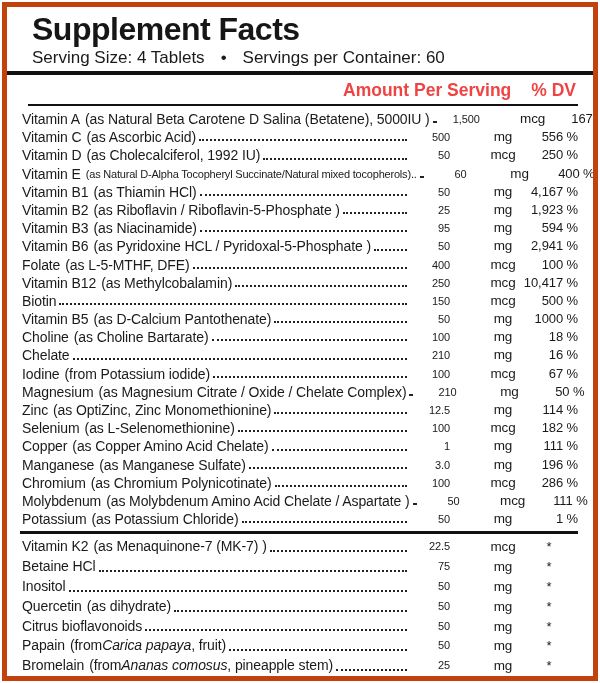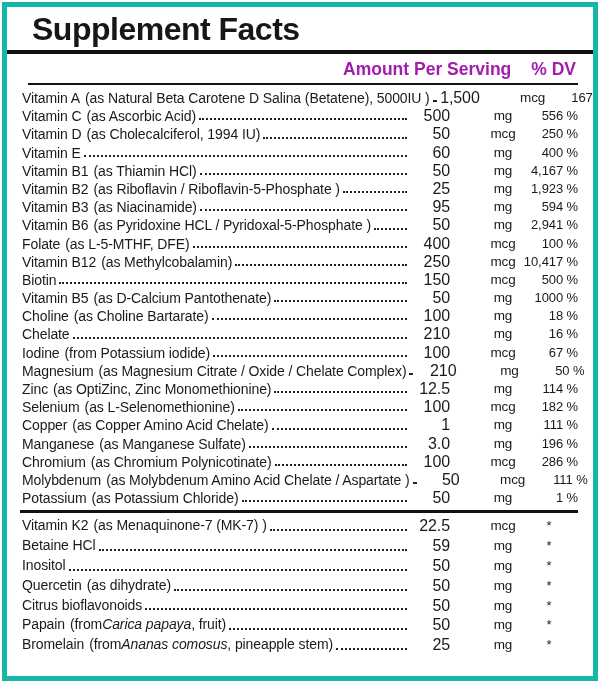--- a/index.html
+++ b/index.html
@@ -5,21 +5,21 @@
   html, body { margin: 0; padding: 0; background: #fff; }
   body {
     width: 600px; height: 683px;
     font-family: "Liberation Sans", sans-serif;
     color: #1a1a1a;
   }
   .label {
     box-sizing: border-box;
     width: 596px; height: 679px;
     margin: 2px;
-    border: 5px solid #14b8a6;
+    border: 5px solid #c2410c;
     background: #fff;
     overflow: hidden;
   }
   .pad { padding: 0 15px; }
   .title {
     margin: 4px 0 0 10px;
     font-size: 32px;
     font-weight: bold;
     letter-spacing: -0.5px;
     line-height: 36px;
@@ -40,21 +40,21 @@
   .col-header {
     display: flex;
     justify-content: flex-end;
     align-items: baseline;
     gap: 20px;
     font-size: 17.5px;
     font-weight: bold;
     line-height: 24px;
     margin-top: 3px;
     padding-right: 2px;
-    color: #a21caf;
+    color: #ef4444;
   }
   .rule-thin {
     height: 2px;
     background: #111;
     margin: 2px 0 4px 6px;
   }
   .rule-mid {
     height: 3px;
     background: #111;
     margin: 3px 0 3px -2px;
@@ -78,33 +78,36 @@
     letter-spacing: -0.2px;
   }
   .leader {
     flex: 1 1 0;
     min-width: 4px;
     align-self: flex-end;
     height: 0;
     border-bottom: 2px dotted #222;
     margin: 0 3px 5px 3px;
   }
-  .amt { flex: 0 0 40px; text-align: right; font-size: 16px; }
+  .amt { flex: 0 0 40px; text-align: right; font-size: 11px; }
   .unit { flex: 0 0 34px; text-align: center; font-size: 13.5px; padding-left: 36px; }
   .dv { flex: 0 0 58px; text-align: right; font-size: 13px; }
   .secondary .dv { text-align: center; }
 </style>
 </head>
 <body>
 
 <div class="label">
   <div class="pad">
 
     <div class="title">Supplement Facts</div>
 
+    <div class="serving">
+      <span>Serving Size: 4 Tablets</span><span class="bullet">•</span><span>Servings per Container: 60</span>
+    </div>
 
     <div class="bar-thick"></div>
 
     <div class="col-header">
       <span>Amount Per Serving</span>
       <span>% DV</span>
     </div>
 
     <div class="rule-thin"></div>
 
@@ -124,30 +127,31 @@
     <span class="dt-pre">(as Ascorbic Acid)</span>
 
     <span class="leader"></span>
     <span class="amt">500</span>
     <span class="unit">mg</span>
     <span class="dv">556 %</span>
   </div>
 
   <div class="row">
     <span class="nm">Vitamin D</span>
-    <span class="dt-pre">(as Cholecalciferol, 1994 IU)</span>
+    <span class="dt-pre">(as Cholecalciferol, 1992 IU)</span>
 
     <span class="leader"></span>
     <span class="amt">50</span>
     <span class="unit">mcg</span>
     <span class="dv">250 %</span>
   </div>
 
   <div class="row">
     <span class="nm">Vitamin E</span>
+    <span class="dt-pre small">(as Natural D-Alpha Tocopheryl Succinate/Natural mixed tocopherols)..</span>
 
     <span class="leader"></span>
     <span class="amt">60</span>
     <span class="unit">mg</span>
     <span class="dv">400 %</span>
   </div>
 
   <div class="row">
     <span class="nm">Vitamin B1</span>
     <span class="dt-pre">(as Thiamin HCl)</span>
@@ -347,21 +351,21 @@
     <span class="leader"></span>
     <span class="amt">22.5</span>
     <span class="unit">mcg</span>
     <span class="dv">*</span>
   </div>
 
   <div class="row">
     <span class="nm">Betaine HCl</span>
 
     <span class="leader"></span>
-    <span class="amt">59</span>
+    <span class="amt">75</span>
     <span class="unit">mg</span>
     <span class="dv">*</span>
   </div>
 
   <div class="row">
     <span class="nm">Inositol</span>
 
     <span class="leader"></span>
     <span class="amt">50</span>
     <span class="unit">mg</span>

